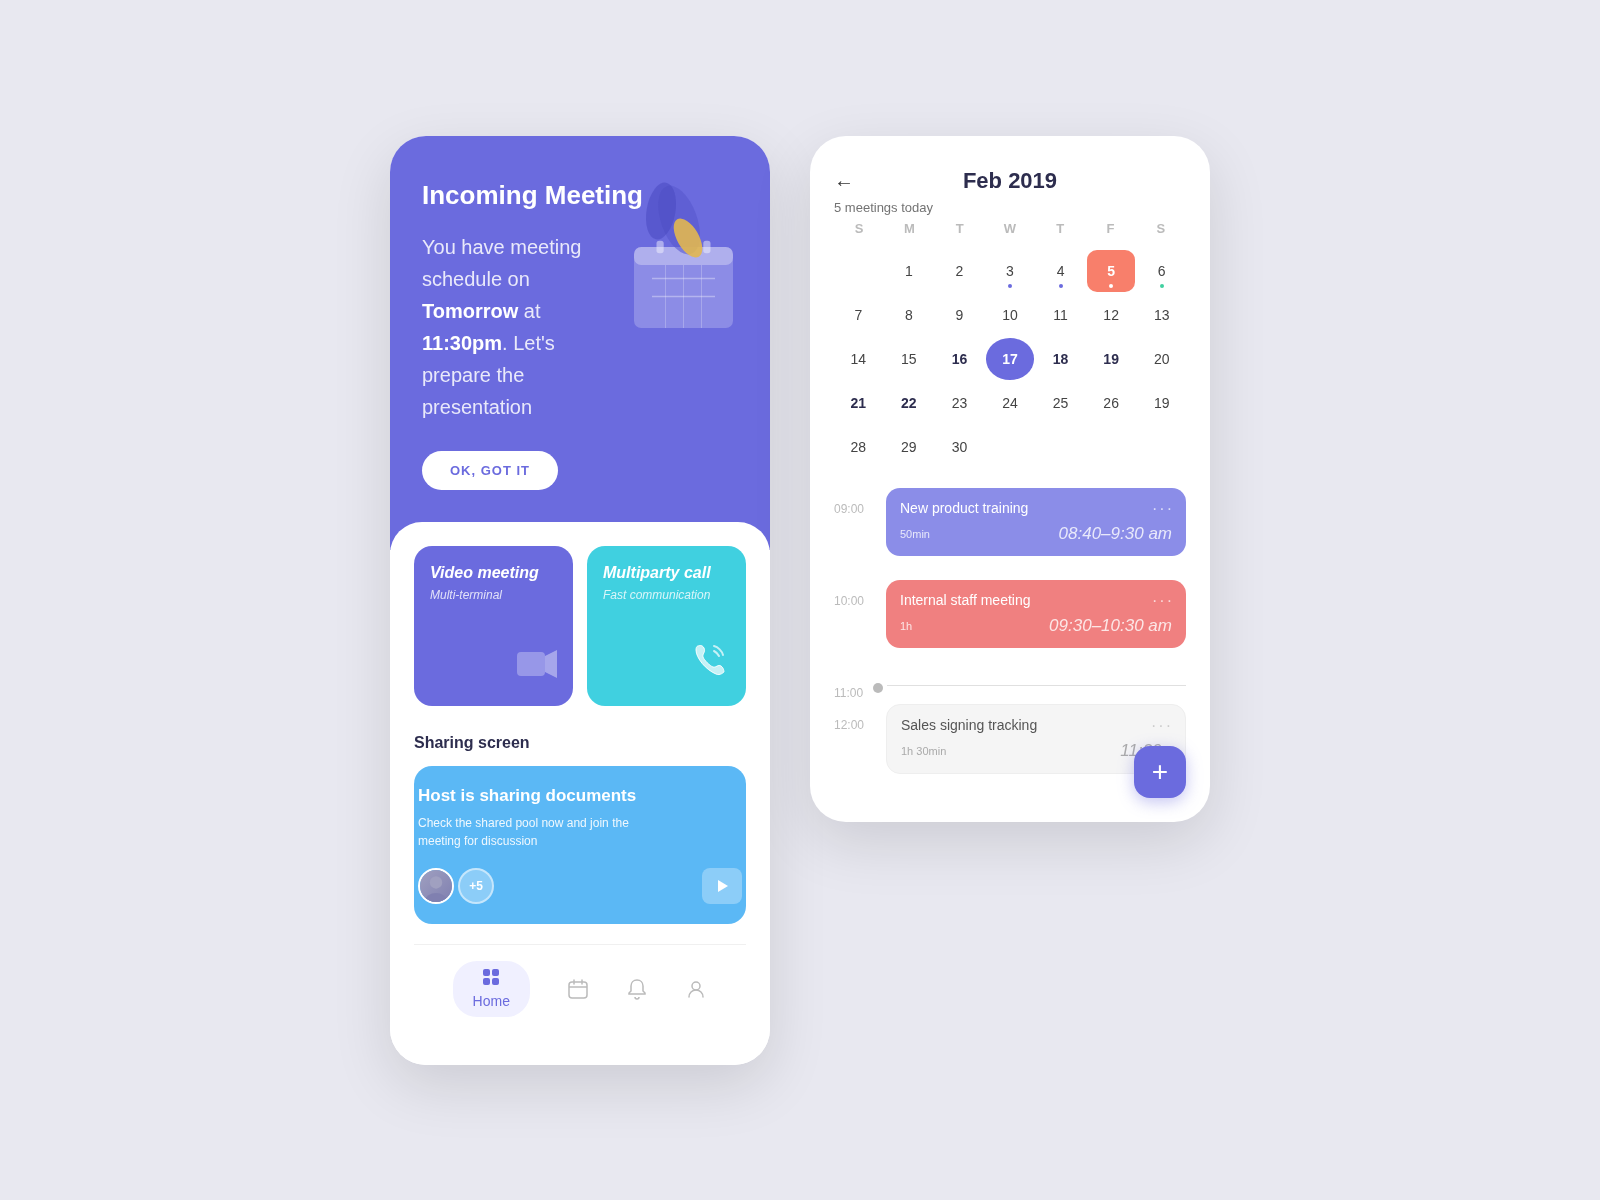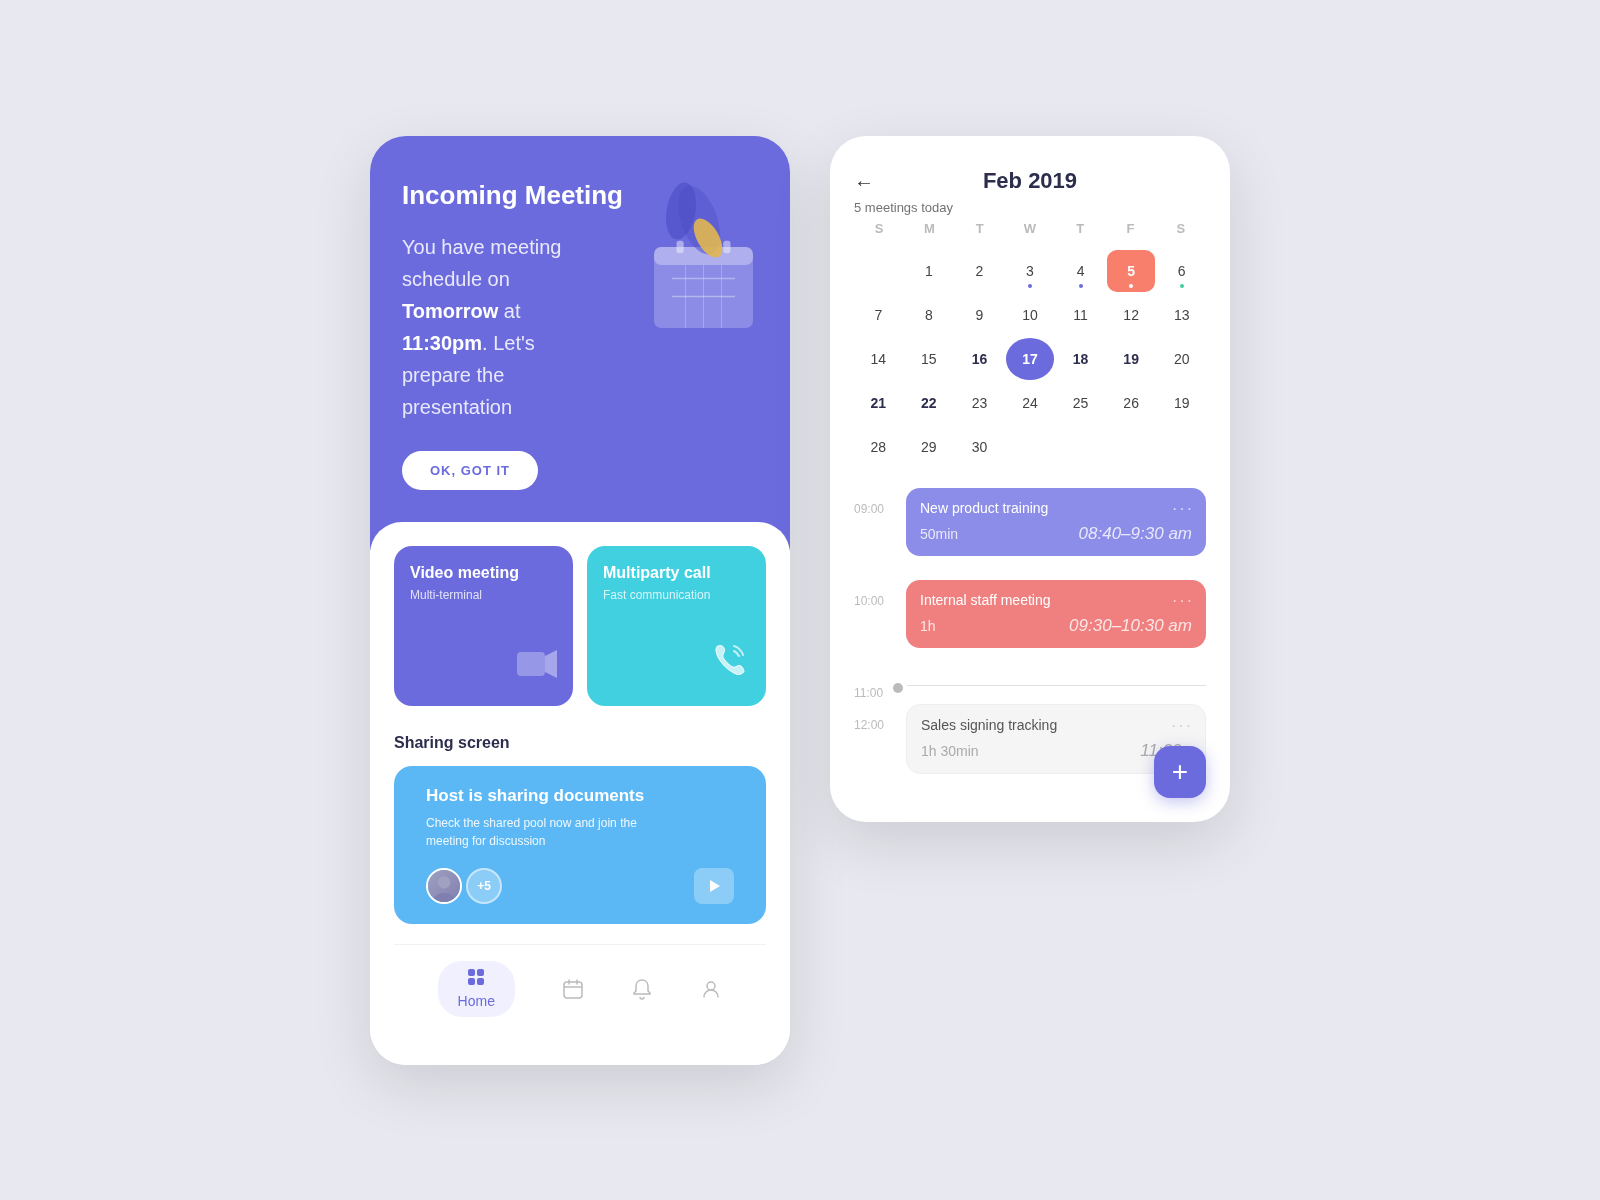--- a/index.html
+++ b/index.html
@@ -13,21 +13,21 @@
       padding: 40px;
     }
     .container {
       display: flex;
       gap: 40px;
       align-items: flex-start;
     }
 
     
     .phone-left {
-      width: 420px;
+      width: 380px;
       background: #fff;
       border-radius: 36px;
       overflow: hidden;
       box-shadow: 0 20px 60px rgba(0,0,0,0.12);
     }
     .phone-header {
       background: #6b6bde;
       padding: 44px 32px 60px;
       position: relative;
       overflow: hidden;
@@ -80,20 +80,21 @@
       padding: 24px;
       border-radius: 32px 32px 0 0;
       margin-top: -28px;
       position: relative;
       z-index: 3;
     }
     .meeting-cards {
       display: flex;
       gap: 14px;
       margin-bottom: 28px;
+      font-style: italic;
     }
     .meeting-card {
       flex: 1;
       border-radius: 18px;
       padding: 18px 16px;
       min-height: 160px;
       display: flex;
       flex-direction: column;
       justify-content: space-between;
       cursor: pointer;
@@ -117,21 +118,21 @@
     }
     .section-title {
       font-size: 16px;
       font-weight: 700;
       color: #2d2d4e;
       margin-bottom: 14px;
     }
     .sharing-card {
       background: #5bb8f5;
       border-radius: 18px;
-      padding: 20px 32px;
+      padding: 20px 4px;
       position: relative;
     }
     .sharing-title {
       color: #fff;
       font-size: 17px;
       font-weight: 700;
       margin-bottom: 8px;
     }
     .sharing-desc {
       color: rgba(255,255,255,0.9);
@@ -369,21 +370,21 @@
       margin-bottom: 8px;
     }
     .event-name.dark { color: #555; }
     .event-details {
       display: flex;
       justify-content: space-between;
       align-items: center;
     }
     .event-duration {
       color: rgba(255,255,255,0.8);
-      font-size: 14px;
+      font-size: 11px;
     }
     .event-duration.dark { color: #aaa; }
     .event-time {
       color: rgba(255,255,255,0.8);
       font-size: 17px;
       font-style: italic;
     }
     .event-time.dark { color: #aaa; }
     .event-dots {
       position: absolute;

